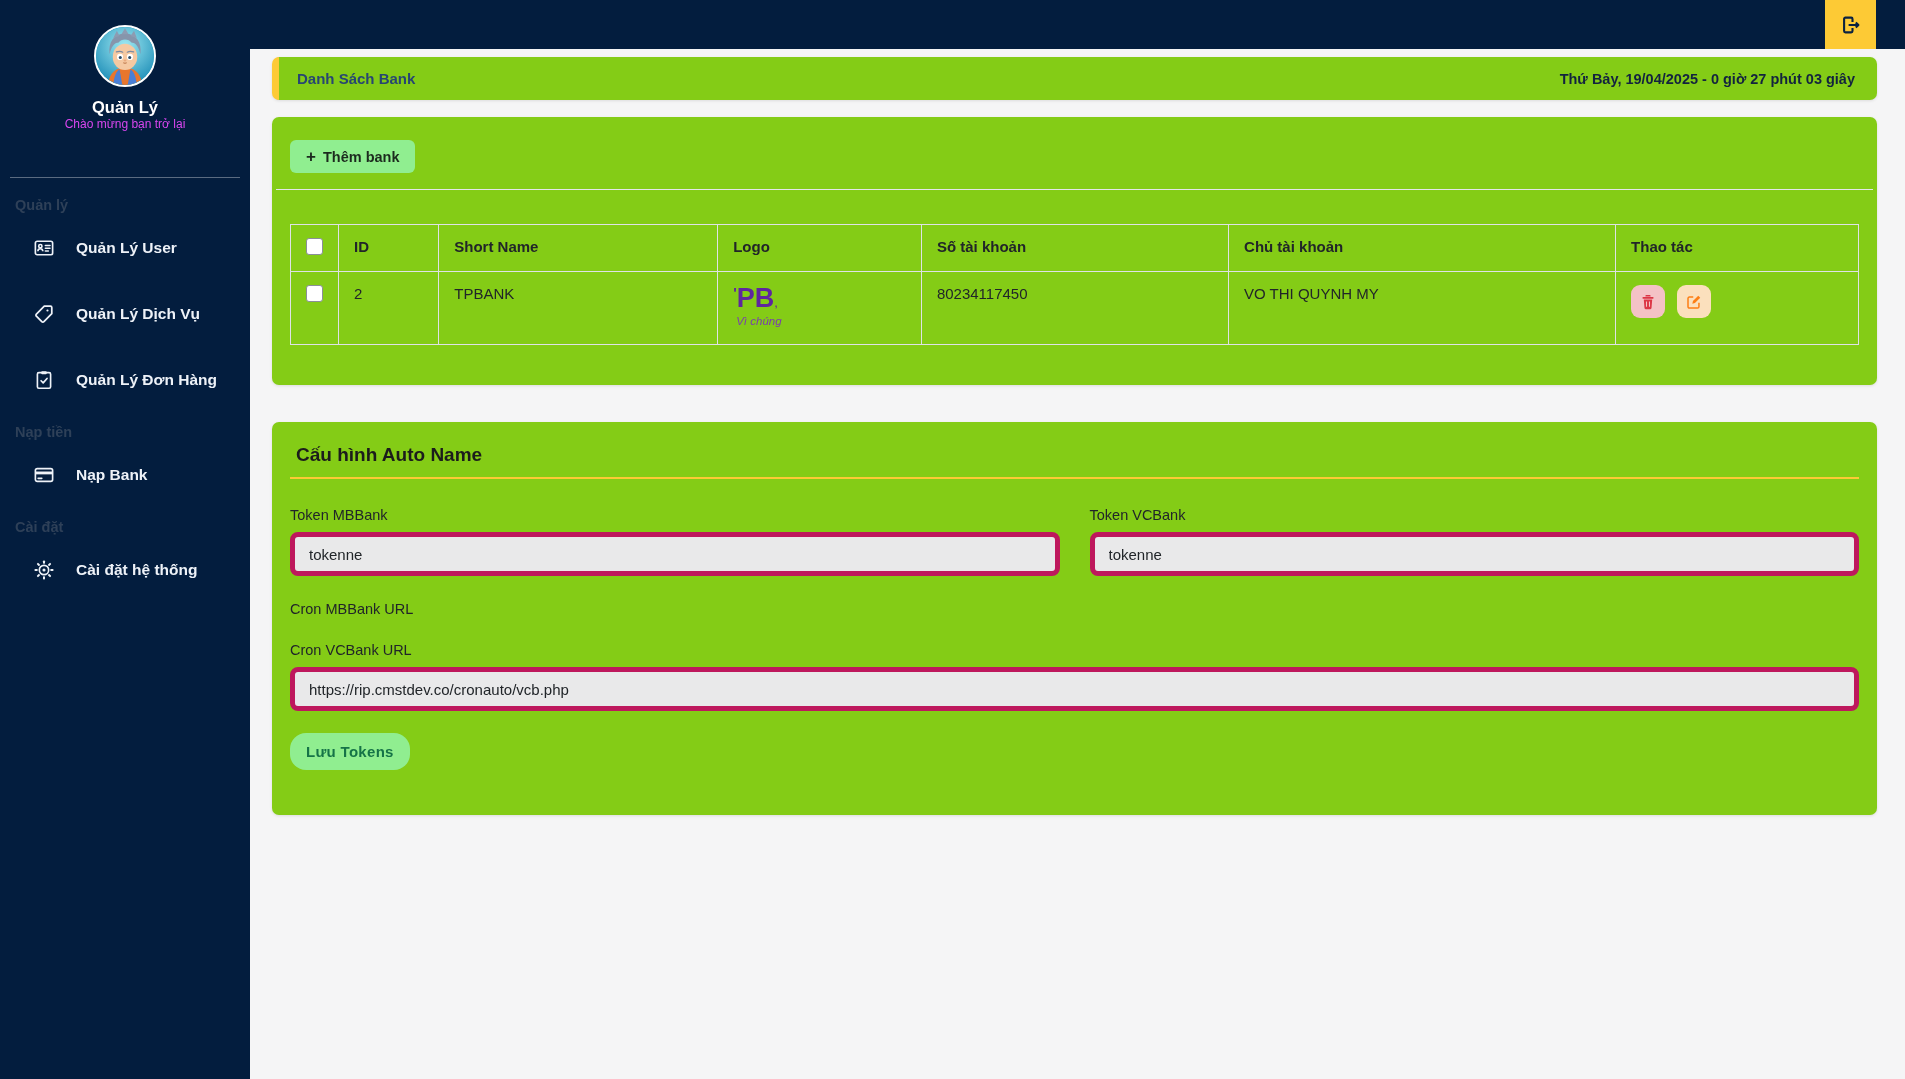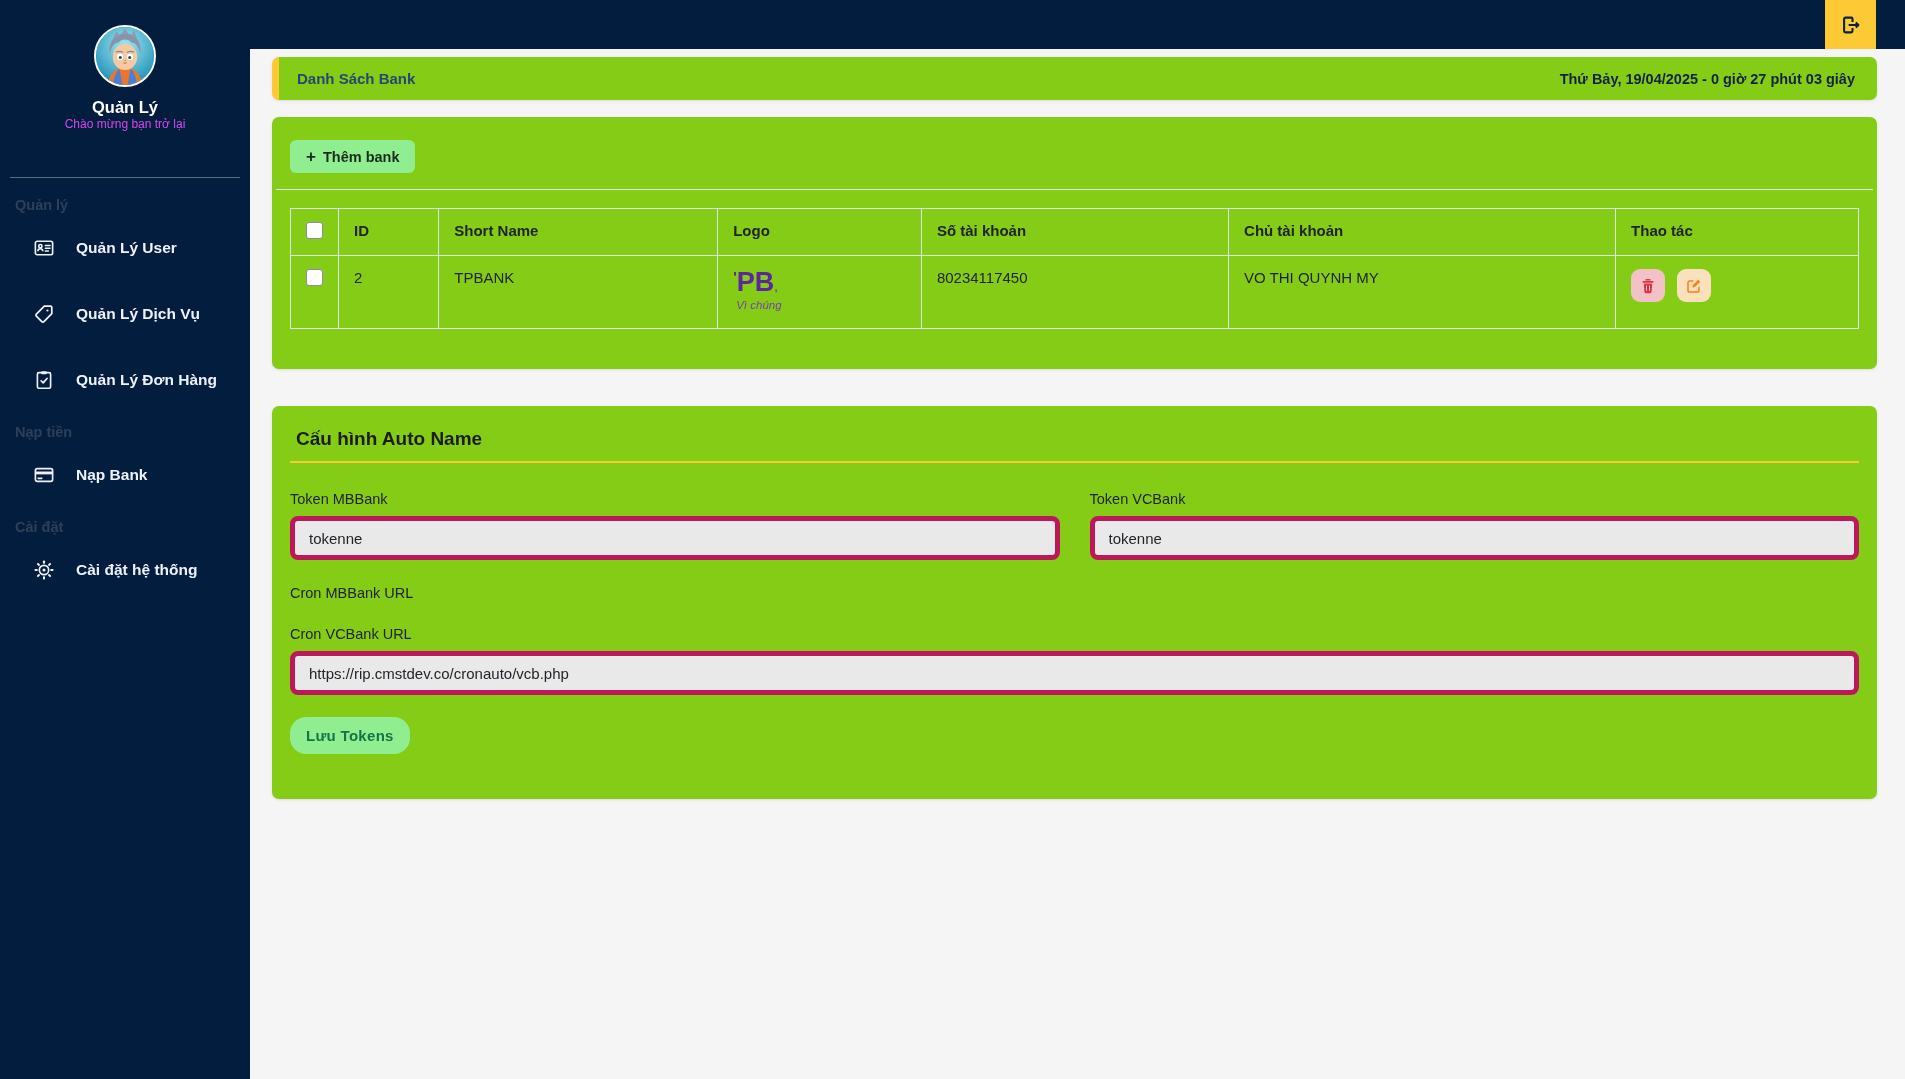--- a/index.html
+++ b/index.html
@@ -39,21 +39,21 @@
   .page-title { color:#274672; font-size:15px; font-weight:700; }
   .page-datetime { color:#13233f; font-size:14.5px; font-weight:700; }
 
   .table-card { margin-top:17px; padding:23px 18px 40px 18px; }
   .btn-green { display:inline-flex; align-items:center; gap:7px; background:#90ee90; border:none;
     border-radius:6px; padding:8px 16px; font-family:inherit; font-size:14.5px; font-weight:700;
     color:#1c2a1e; cursor:pointer; }
   .btn-green .plus { font-size:17px; font-weight:700; line-height:1; }
   .card-divider { border:none; border-top:1px solid #e4e6e8; margin:16px -14px 0 -14px; }
 
-  table.bank-table { width:100%; border-collapse:collapse; margin-top:18px; }
+  table.bank-table { width:100%; border-collapse:collapse; margin-top:34px; }
   .bank-table th, .bank-table td { border:1px solid #dee2e6; padding:13px 15px; text-align:left;
     font-size:15px; color:#212529; vertical-align:top; }
   .bank-table th { font-weight:700; height:45px; }
   .bank-table td { height:73px; }
   .cb { width:17px; height:17px; border:1.6px solid #8a8f98; border-radius:3px; background:#fff;
     display:inline-block; cursor:pointer; }
 
   .tp-logo { line-height:1; }
   .tp-logo .mark { color:#5f259f; font-weight:700; font-size:15px; vertical-align:top; }
   .tp-logo .big { color:#5f259f; font-weight:700; font-size:27px; letter-spacing:0px; }

